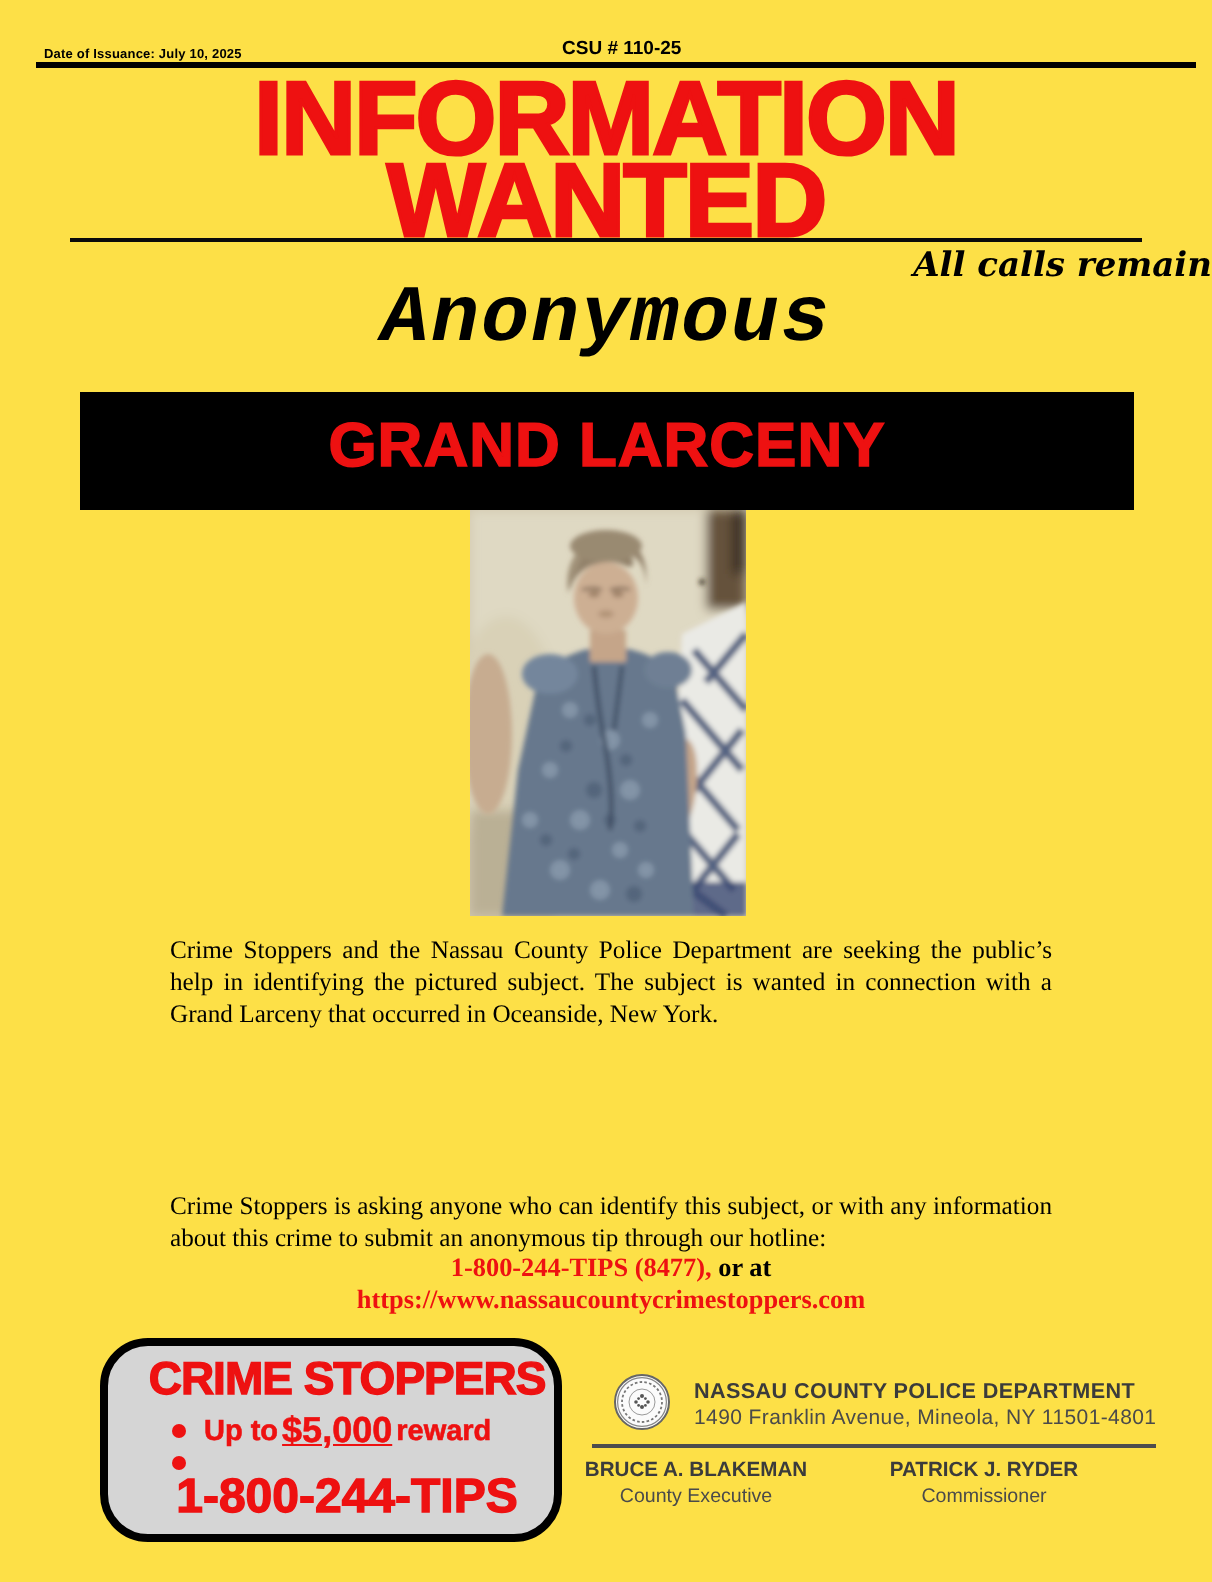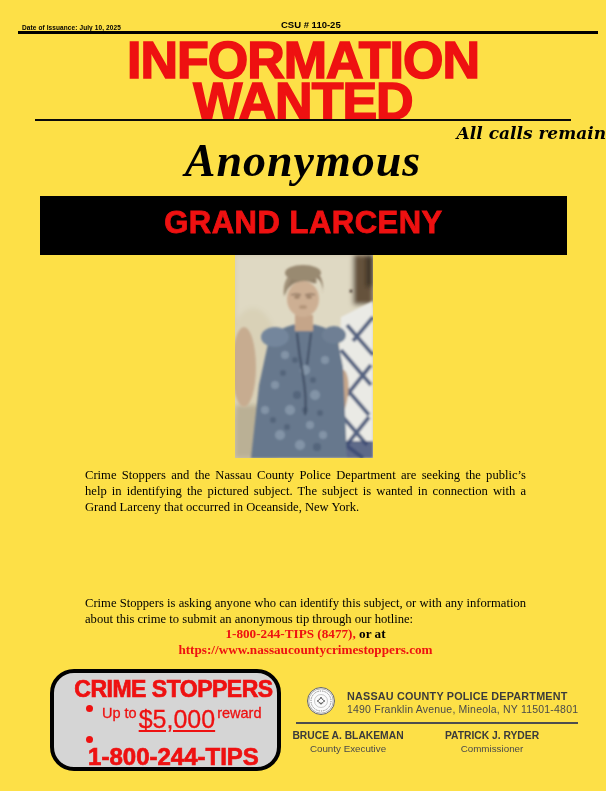--- a/index.html
+++ b/index.html
@@ -16,22 +16,22 @@
   .title{position:absolute;left:0;top:40px;width:100%;text-align:center;
          color:var(--red,#ee1111);font-weight:900;font-size:52px;line-height:41px;
          letter-spacing:-1px;-webkit-text-stroke:1.6px var(--red,#ee1111);}
 
   .divider{position:absolute;left:35px;top:119px;width:536px;height:2px;background:#0a0a0a;}
 
   
   .calls{position:absolute;left:0;top:123px;width:100%;text-align:right;
          font-family:"DejaVu Serif",serif;font-style:italic;font-weight:bold;font-size:17px;}
   .anon{position:absolute;left:0;top:137px;width:100%;text-align:center;
-        font-family:Liberation Serif, serif;font-style:italic;font-weight:bold;
-        font-size:46px;letter-spacing:1px;line-height:48px;}
+        font-family:Liberation Mono, monospace;font-style:italic;font-weight:bold;
+        font-size:40px;letter-spacing:1px;line-height:48px;}
 
   
   .banner{position:absolute;left:40px;top:196px;width:527px;height:59px;background:#000;
           display:flex;align-items:center;justify-content:center;}
   .banner span{color:var(--red,#ee1111);font-size:31px;font-weight:bold;letter-spacing:0.5px;
                -webkit-text-stroke:0.8px var(--red,#ee1111);padding-bottom:6px;}
 
   
   .photo{position:absolute;left:235px;top:255px;width:138px;height:203px;}
 
@@ -45,25 +45,25 @@
   .website{position:absolute;left:85px;top:642px;width:441px;text-align:center;
            font-family:"Liberation Serif",serif;font-size:13.2px;font-weight:bold;
            color:var(--red,#ee1111);}
 
   
   .cs-box{position:absolute;left:50px;top:669px;width:207px;height:94px;
           background:var(--box_bg,#d5d5d5);border:4px solid #000;border-radius:24px;
           color:var(--red,#ee1111);padding-left:16px;}
   .cs-title{text-align:center;margin-top:3px;font-size:23px;font-weight:bold;letter-spacing:-0.5px;
             -webkit-text-stroke:0.7px var(--red,#ee1111);}
-  .cs-row{display:flex;margin-left:16px;margin-top:2px;
-          font-size:14.5px;font-weight:normal;-webkit-text-stroke:0.3px var(--red,#ee1111);}
+  .cs-row{display:flex;align-items:center;margin-left:16px;margin-top:2px;
+          font-size:14.5px;font-weight:bold;-webkit-text-stroke:0.3px var(--red,#ee1111);}
   .cs-dot{width:7px;height:7px;border-radius:50%;background:var(--red,#ee1111);
           margin-right:9px;flex:0 0 auto;}
-  .cs-amount{font-size:25px;text-decoration:underline;padding:0 2px;}
+  .cs-amount{font-size:18px;text-decoration:underline;padding:0 2px;}
   .cs-phone{text-align:center;font-size:24px;font-weight:bold;margin-top:0px;
             -webkit-text-stroke:0.7px var(--red,#ee1111);}
 
   
   .seal{position:absolute;left:306px;top:686px;width:30px;height:30px;}
   .dept-name{position:absolute;left:347px;top:690px;font-size:10.8px;font-weight:bold;
              color:var(--gray_text,#3b3b3b);letter-spacing:0.2px;}
   .dept-addr{position:absolute;left:347px;top:703px;font-size:10.5px;color:#4a4a4a;letter-spacing:0.2px;}
   .dept-rule{position:absolute;left:296px;top:722px;width:282px;height:1.5px;background:#4d4d4d;}
   .official{position:absolute;width:120px;text-align:center;}

